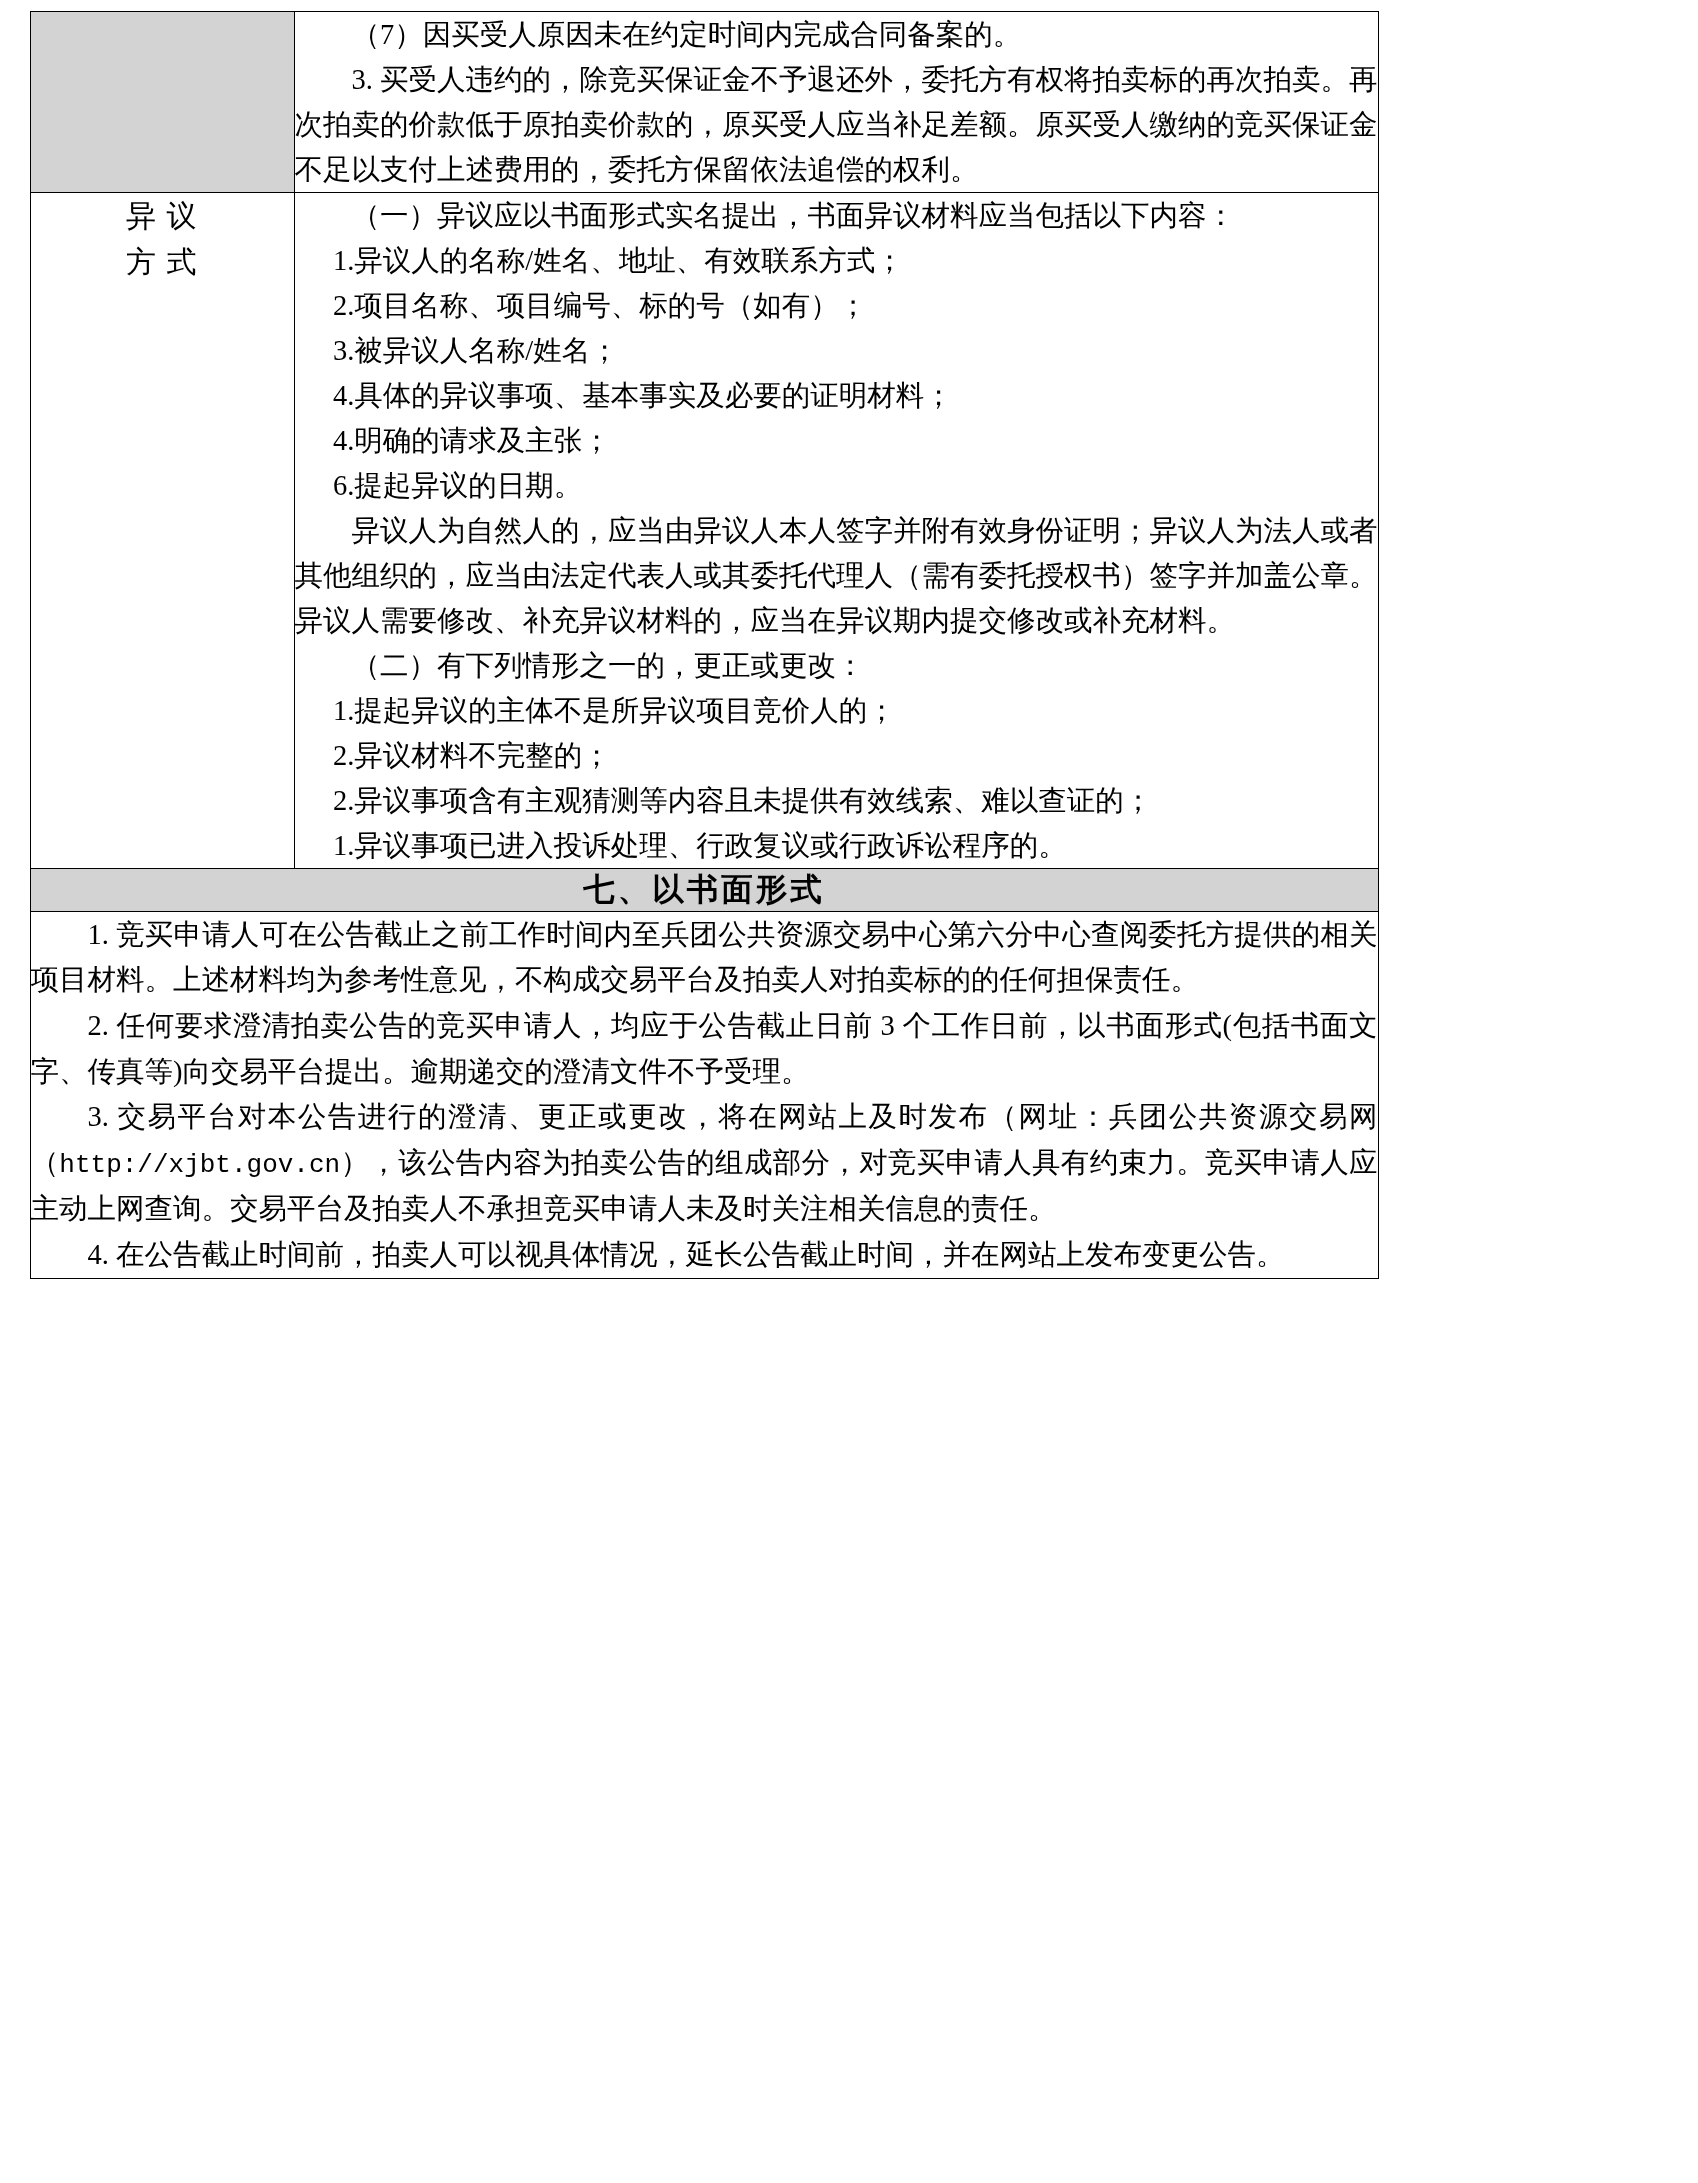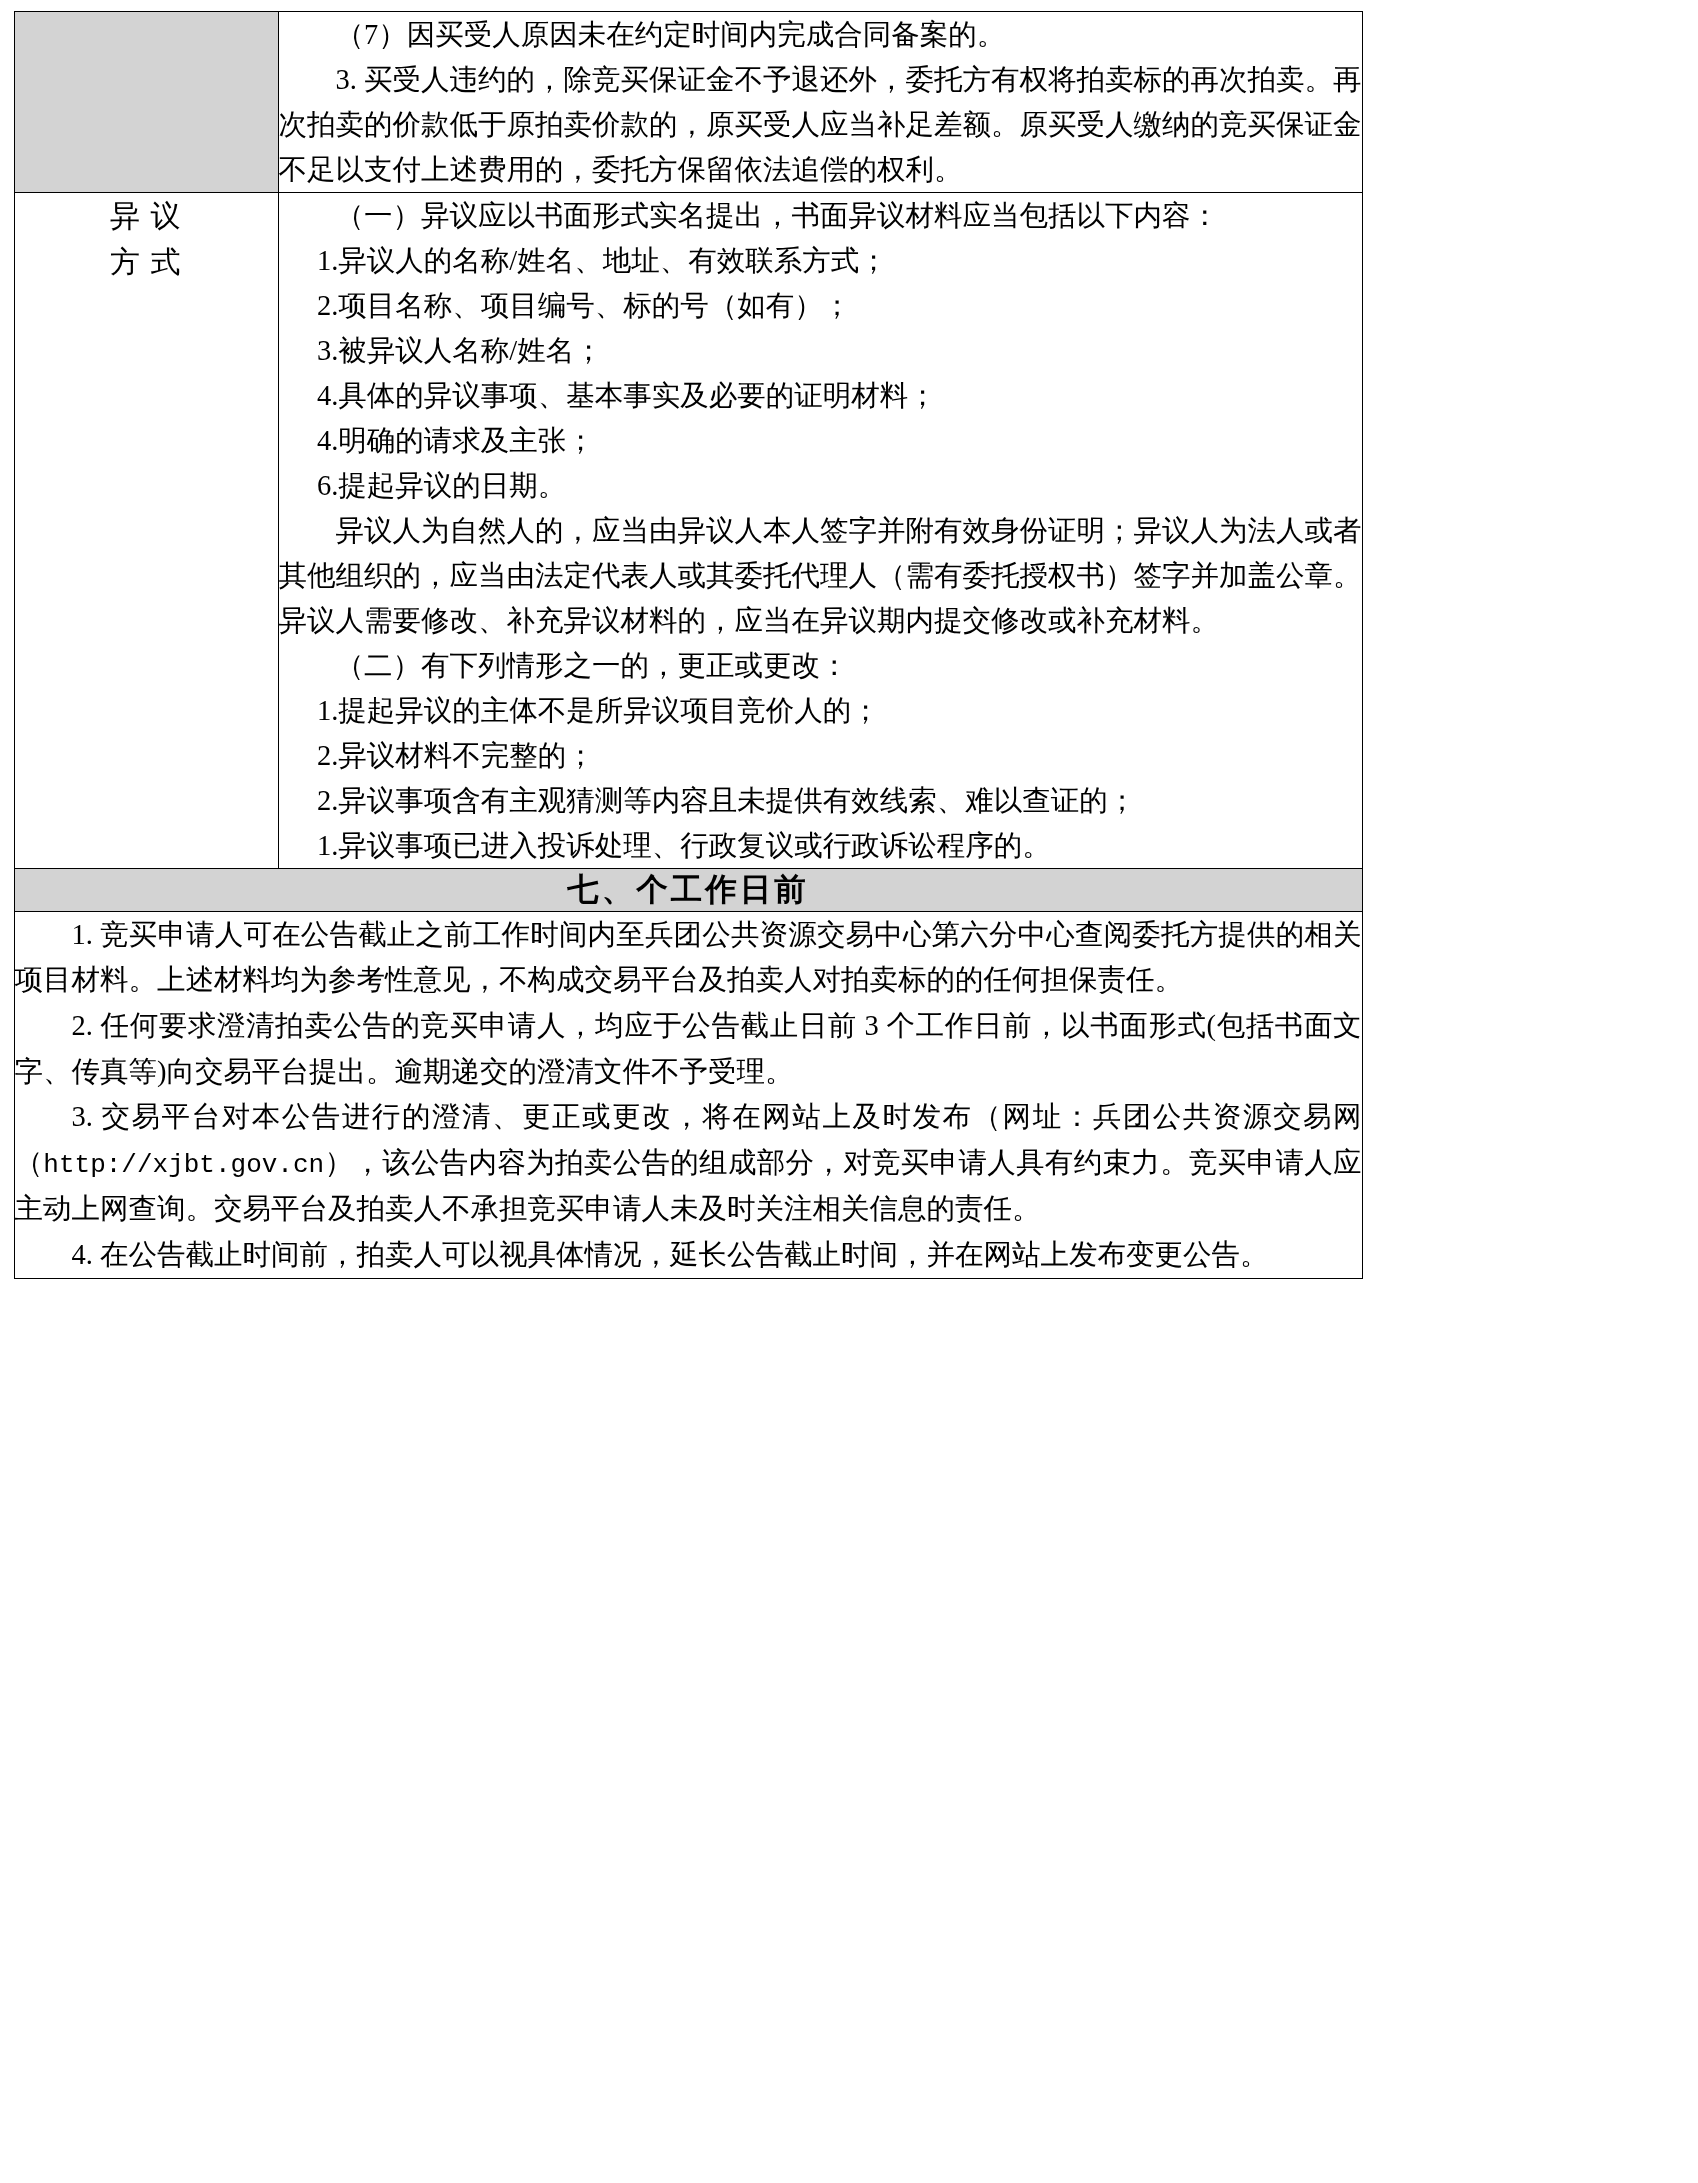--- a/index.html
+++ b/index.html
@@ -14,20 +14,21 @@
   }
   .page {
     width: 1699px;
     box-sizing: border-box;
     padding: 10.5px 13.5px 7.5px 13.5px;
   }
   table.doc {
     border-collapse: collapse;
     width: 1349px;
     table-layout: fixed;
+    margin-left: 16px;
   }
   table.doc td {
     border: 1.5px solid #000000;
     vertical-align: top;
     padding: 0;
   }
   .label-cell {
     width: 263px;
     text-align: center;
     vertical-align: middle;
@@ -124,21 +125,21 @@
           <p class="ind2">（二）有下列情形之一的，更正或更改：</p>
           <p class="ind1">1.提起异议的主体不是所异议项目竞价人的；</p>
           <p class="ind1">2.异议材料不完整的；</p>
           <p class="ind1">2.异议事项含有主观猜测等内容且未提供有效线索、难以查证的；</p>
           <p class="ind1">1.异议事项已进入投诉处理、行政复议或行政诉讼程序的。</p>
         </td>
       </tr>
 
 
       <tr>
-        <td class="section-head-cell" colspan="2">七、个工作日前</td>
+        <td class="section-head-cell" colspan="2">七、以书面形式</td>
       </tr>
 
       <tr>
         <td class="full-cell" colspan="2">
           <p>1. 竞买申请人可在公告截止之前工作时间内至兵团公共资源交易中心第六分中心查阅委托方提供的相关项目材料。上述材料均为参考性意见，不构成交易平台及拍卖人对拍卖标的的任何担保责任。</p>
           <p>2. 任何要求澄清拍卖公告的竞买申请人，均应于公告截止日前 3 个工作日前，以书面形式(包括书面文字、传真等)向交易平台提出。逾期递交的澄清文件不予受理。</p>
           <p>
             <span>3. 交易平台对本公告进行的澄清、更正或更改，将在网站上及时发布（网址：兵团公共资源交易网（</span><span class="mono">http://xjbt.gov.cn</span><span>），该公告内容为拍卖公告的组成部分，对竞买申请人具有约束力。竞买申请人应主动上网查询。交易平台及拍卖人不承担竞买申请人未及时关注相关信息的责任。</span>
           </p>
           <p>4. 在公告截止时间前，拍卖人可以视具体情况，延长公告截止时间，并在网站上发布变更公告。</p>

